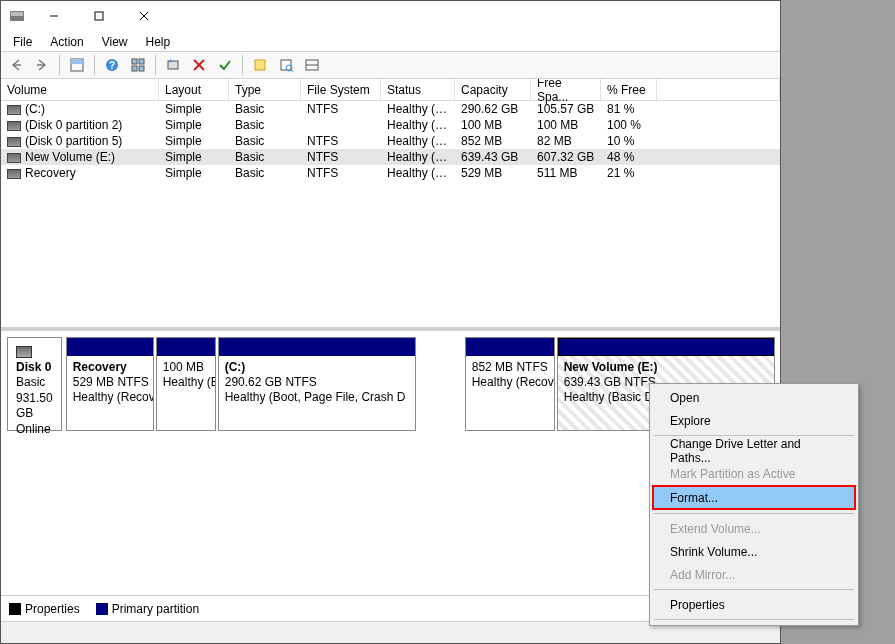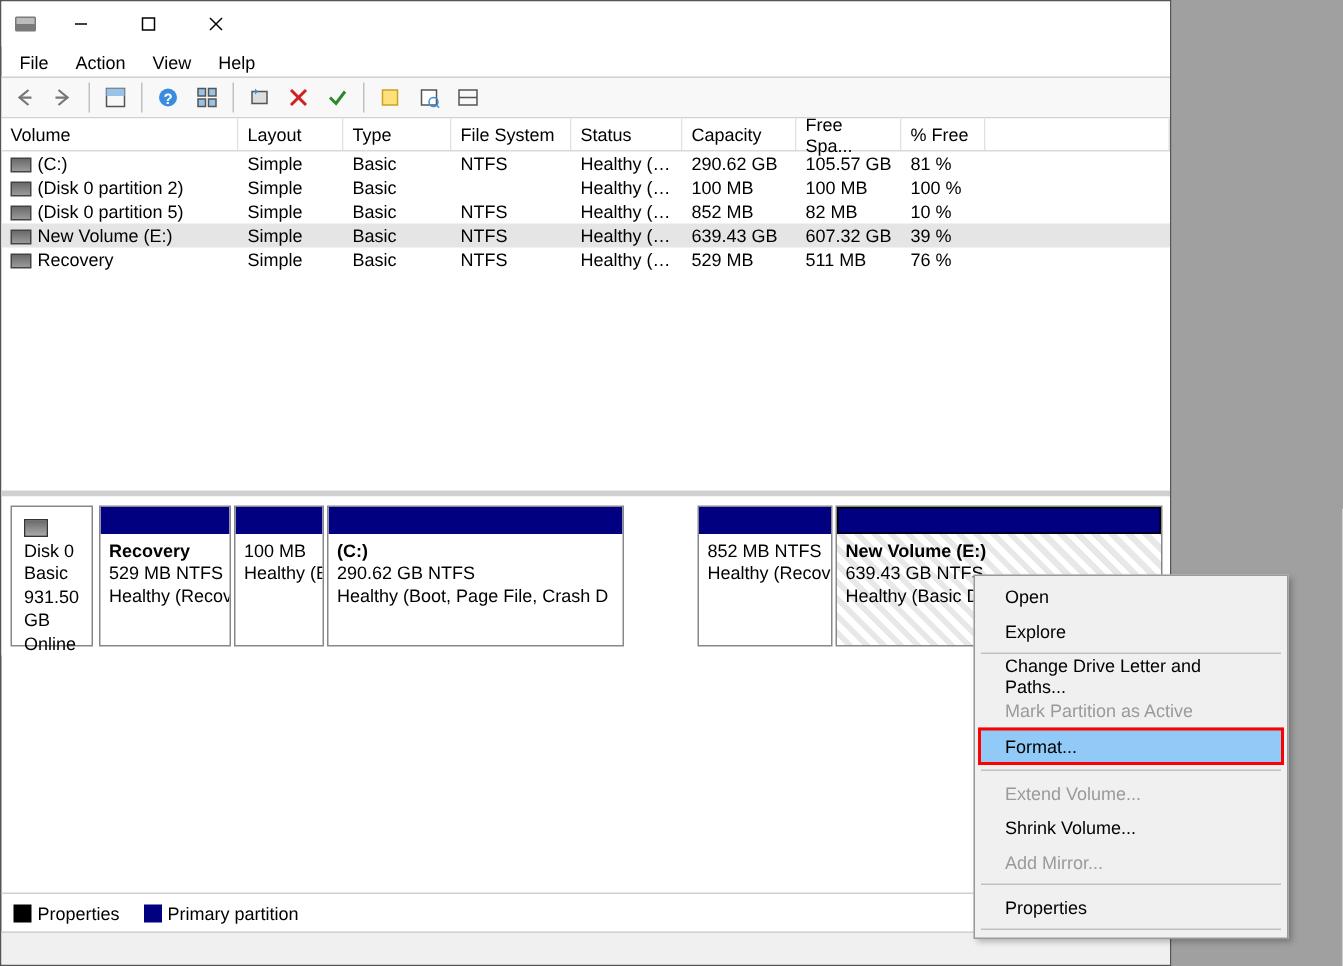--- a/index.html
+++ b/index.html
@@ -17,21 +17,21 @@
 .tb-btn { width: 22px; height: 22px; display: flex; align-items: center; justify-content: center; border: 1px solid transparent; }
 .listpane { height: 252px; border-bottom: 4px solid #d0d0d0; overflow: hidden; background: #fff; }
 .list-head { display: flex; height: 22px; align-items: stretch; border-bottom: 1px solid #d9d9d9; }
 .list-head .col { border-right: 1px solid #e0e0e0; background: #fff; display: flex; align-items: center; padding: 0 6px; font-size: 12px; }
 .list-body .row { display: flex; height: 16px; align-items: center; }
 .list-body .cell { padding: 0 6px; font-size: 12px; white-space: nowrap; overflow: hidden; text-overflow: ellipsis; }
 .vicon { width: 14px; height: 10px; background: linear-gradient(#6a6a6a,#9a9a9a); border: 1px solid #444; display: inline-block; margin-right: 4px; vertical-align: middle; }
 .row.sel { background: #e5e5e5; }
 .diagram { background: #fff; padding: 6px; display: flex; gap: 4px; }
 .diskbox { width: 100px; height: 94px; border: 1px solid #888; background: #fff; padding: 6px 8px; font-size: 12px; line-height: 1.3; }
-.diskbox .diskname { font-weight: normal; margin-top: 36px; }
+.diskbox .diskname { font-weight: bold; margin-top: 36px; }
 .diskicon { width: 16px; height: 12px; background: linear-gradient(#6a6a6a,#aaa); border: 1px solid #333; display: inline-block; margin-right: 4px; vertical-align: middle; }
 .partrow { flex: 1; display: flex; gap: 2px; }
 .part { border: 1px solid #888; display: flex; flex-direction: column; overflow: hidden; }
 .part .pbar { height: 18px; background: #000080; }
 .part .pbody { flex: 1; padding: 4px 6px; font-size: 12px; line-height: 1.25; white-space: nowrap; overflow: hidden; }
 .part .pname { font-weight: bold; }
 .part.selected .pbody { background: repeating-linear-gradient(45deg, #fff, #fff 4px, #e8e8e8 4px, #e8e8e8 8px); }
 .part.selected .pbar { background: #000080; border: 1px solid #000; }
 .spacer { flex: 1; }
 .legendbar { height: 26px; border-top: 1px solid #d0d0d0; display: flex; align-items: center; padding: 0 8px; gap: 16px; font-size: 12px; }
@@ -201,31 +201,31 @@
           <div class="cell" style="width: 56px;">10 %</div>
         </div>
         <div class="row sel">
           <div class="cell" style="width: 158px;"><span class="vicon"></span>New Volume (E:)</div>
           <div class="cell" style="width: 70px;">Simple</div>
           <div class="cell" style="width: 72px;">Basic</div>
           <div class="cell" style="width: 80px;">NTFS</div>
           <div class="cell" style="width: 74px;">Healthy (B...</div>
           <div class="cell" style="width: 76px;">639.43 GB</div>
           <div class="cell" style="width: 70px;">607.32 GB</div>
-          <div class="cell" style="width: 56px;">39 %</div>
+          <div class="cell" style="width: 56px;">48 %</div>
         </div>
         <div class="row">
           <div class="cell" style="width: 158px;"><span class="vicon"></span>Recovery</div>
           <div class="cell" style="width: 70px;">Simple</div>
           <div class="cell" style="width: 72px;">Basic</div>
           <div class="cell" style="width: 80px;">NTFS</div>
           <div class="cell" style="width: 74px;">Healthy (R...</div>
           <div class="cell" style="width: 76px;">529 MB</div>
           <div class="cell" style="width: 70px;">511 MB</div>
-          <div class="cell" style="width: 56px;">76 %</div>
+          <div class="cell" style="width: 56px;">21 %</div>
         </div>
       </div>
   </div>
 
   <div class="diagram">
     <div class="diskbox">
       <div><span class="diskicon"></span><span class="diskname">Disk 0</span></div>
       <div>Basic</div>
       <div>931.50 GB</div>
       <div>Online</div>

